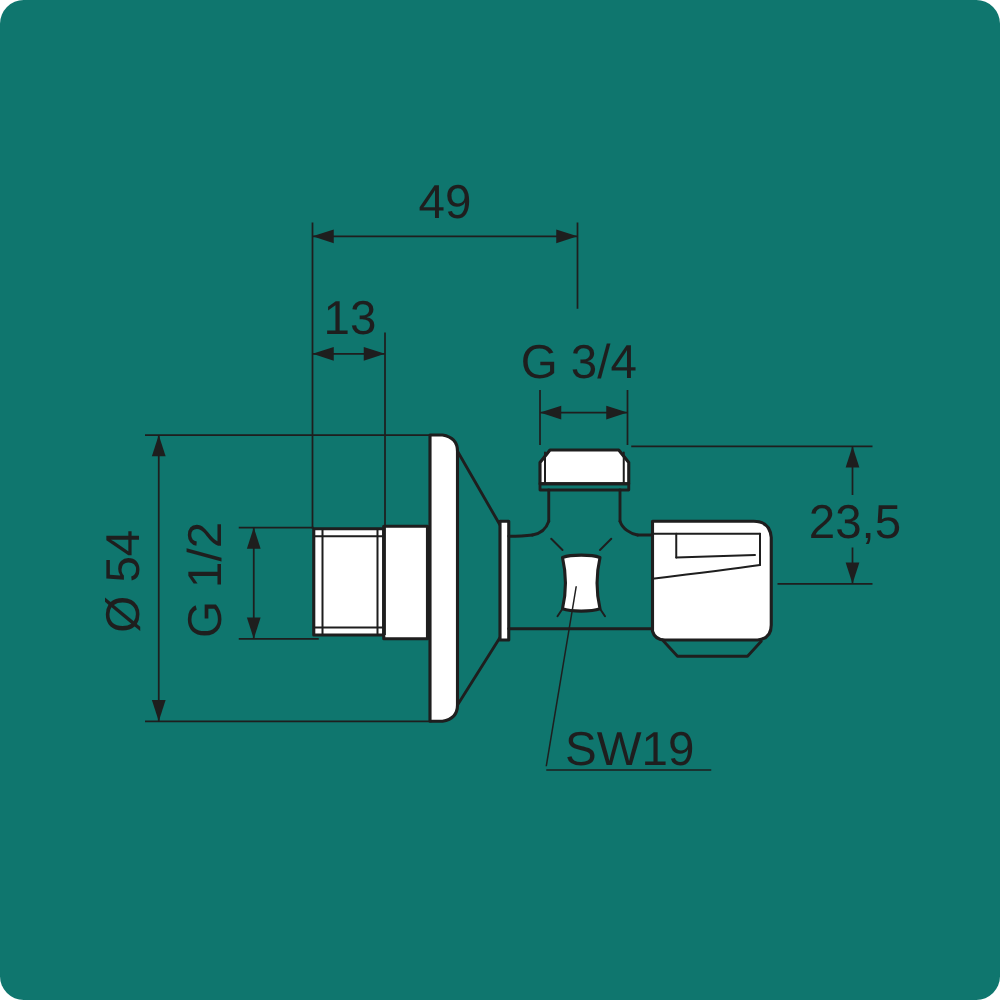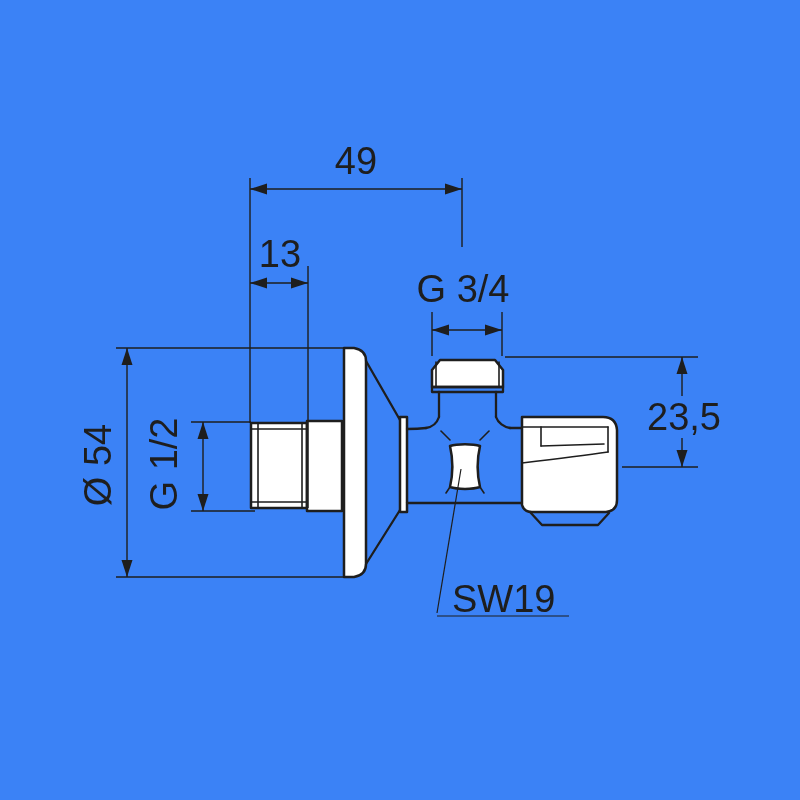--- a/index.html
+++ b/index.html
@@ -4,22 +4,23 @@
 <style>
   html, body {
     margin: 0;
     padding: 0;
     background: #ffffff;
   }
   .sheet {
     position: relative;
     width: 800px;
     height: 800px;
-    background: #3b82f6;
+    background: #0f766e;
     overflow: hidden;
+    border-radius: 19px;
   }
   svg.drawing {
     position: absolute;
     left: 0;
     top: 0;
     color: #1e1e1e; 
   }
   svg.drawing text {
     font-family: "Liberation Sans", sans-serif;
     font-size: 38px;

